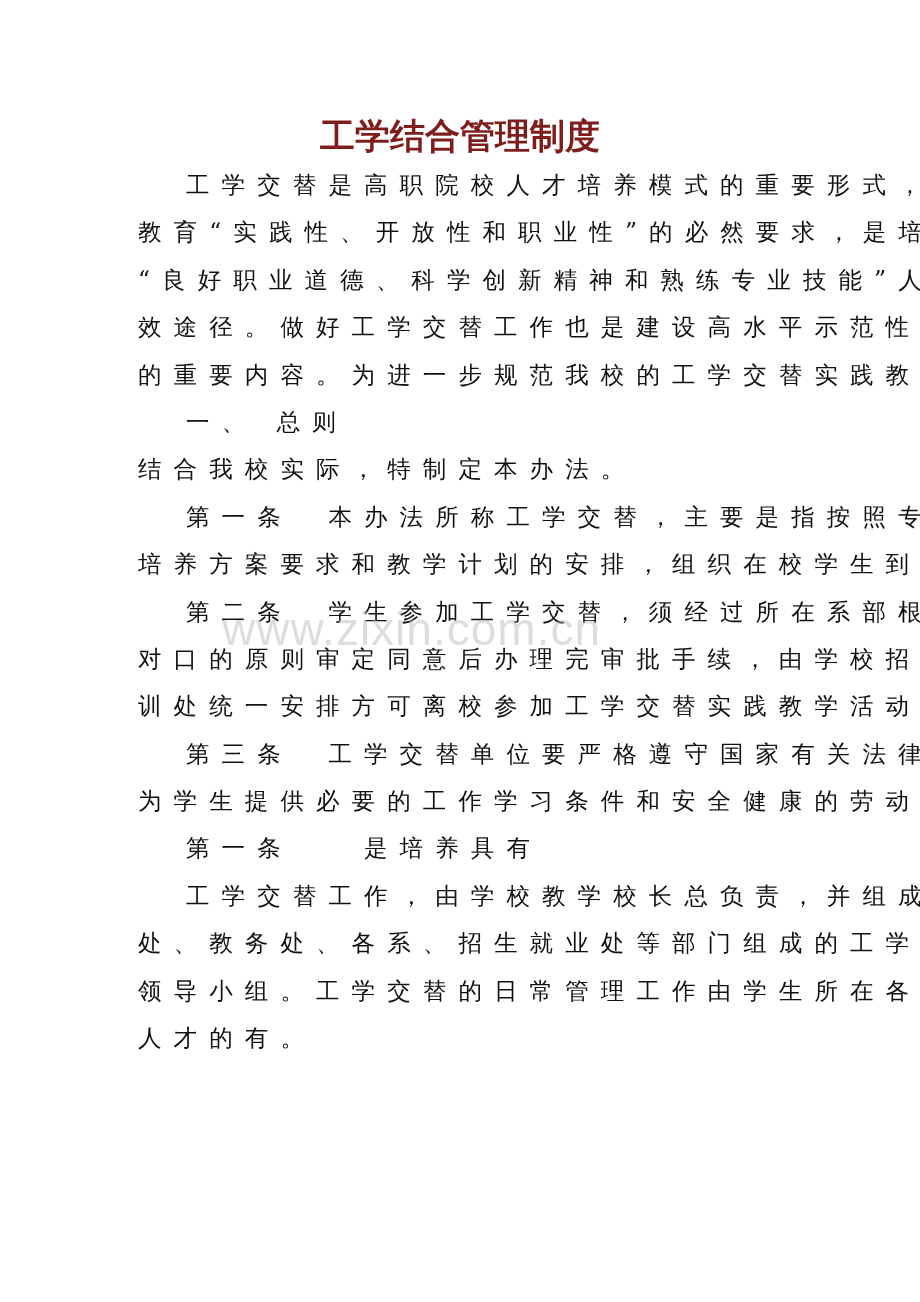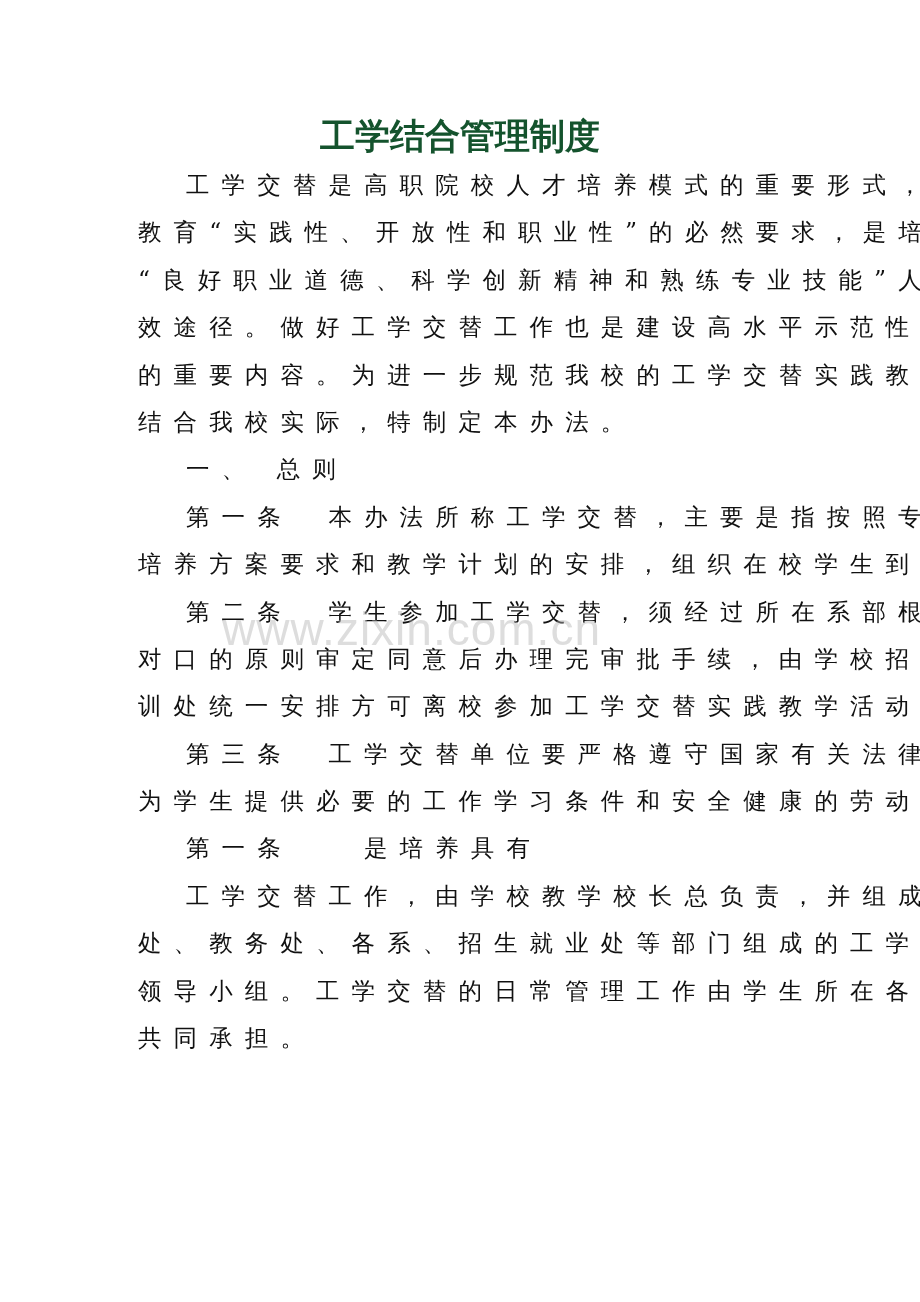--- a/index.html
+++ b/index.html
@@ -27,21 +27,21 @@
       position: absolute;
       left: 0;
       top: 112px;
       width: 920px;
       text-align: center;
       font-family: "DejaVu Sans", "Liberation Sans", sans-serif;
       font-weight: bold;
       font-size: 35px;
       line-height: 48px;
       letter-spacing: 0px;
-      color: #14532d;
+      color: #7f1d1d;
     }
     .body-text {
       position: absolute;
       left: 138px;
       top: 162px;
       width: 645px;
     }
     .line {
       height: 47.4px;
       line-height: 47.4px;
@@ -72,31 +72,31 @@
 <div class="page">
 
   <div class="title">工学结合管理制度</div>
 
   <div class="body-text">
     <div class="line indent">工学交替是高职院校人才培养模式的重要形式，是职业</div>
     <div class="line">教育“实践性、开放性和职业性”的必然要求，是培养具有</div>
     <div class="line">“良好职业道德、科学创新精神和熟练专业技能”人才的有</div>
     <div class="line">效途径。做好工学交替工作也是建设高水平示范性职业学校</div>
     <div class="line">的重要内容。为进一步规范我校的工学交替实践教学工作，</div>
+    <div class="line indent">一、 总则</div>
     <div class="line">结合我校实际，特制定本办法。</div>
-    <div class="line indent">一、 总则</div>
     <div class="line indent">第一条　本办法所称工学交替，主要是指按照专业人才</div>
     <div class="line">培养方案要求和教学计划的安排，组织在校学生到企业生产</div>
     <div class="line indent">第二条　学生参加工学交替，须经过所在系部根据专业</div>
     <div class="line">对口的原则审定同意后办理完审批手续，由学校招生就业培</div>
     <div class="line">训处统一安排方可离校参加工学交替实践教学活动。</div>
     <div class="line indent">第三条　工学交替单位要严格遵守国家有关法律法规，</div>
     <div class="line">为学生提供必要的工作学习条件和安全健康的劳动环境。</div>
     <div class="line indent">第一条　　是培养具有</div>
     <div class="line indent">工学交替工作，由学校教学校长总负责，并组成由学工</div>
     <div class="line">处、教务处、各系、招生就业处等部门组成的工学交替管理</div>
     <div class="line">领导小组。工学交替的日常管理工作由学生所在各系和企业</div>
-    <div class="line">共同承担。</div>
+    <div class="line">人才的有。</div>
   </div>
 
   <div class="watermark">www.zixin.com.cn</div>
 
 </div>
 
 </body></html>

